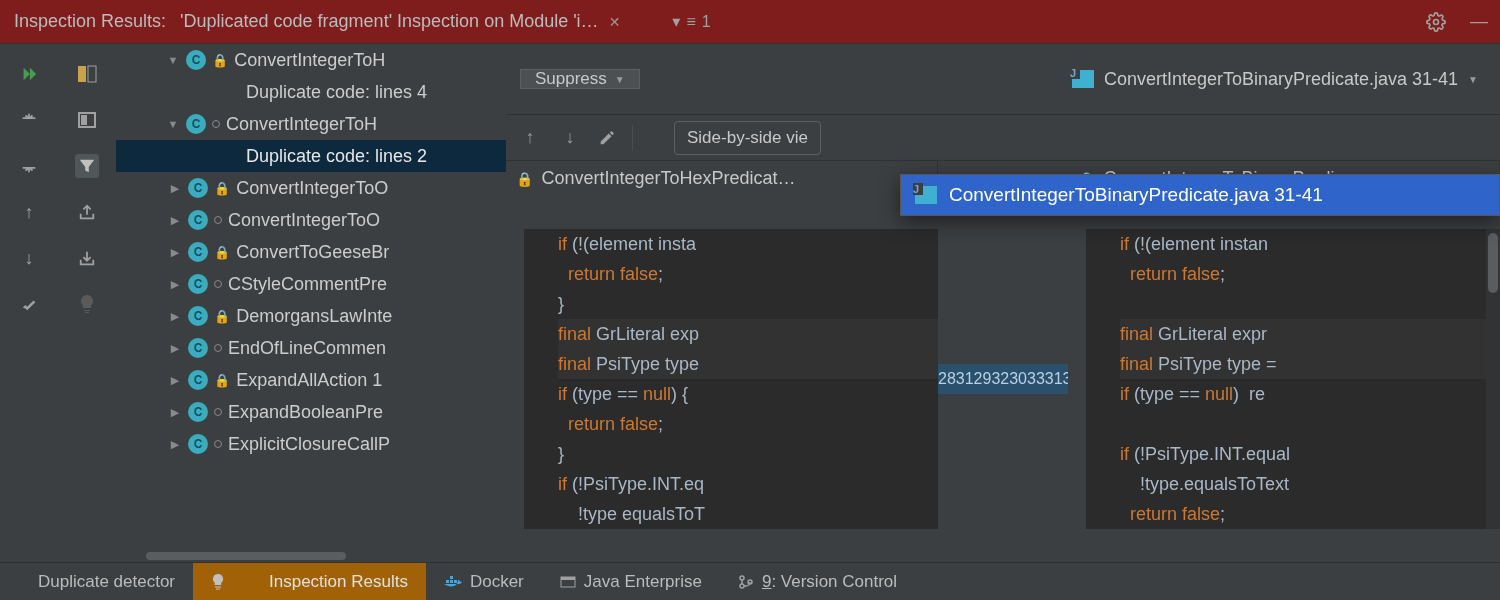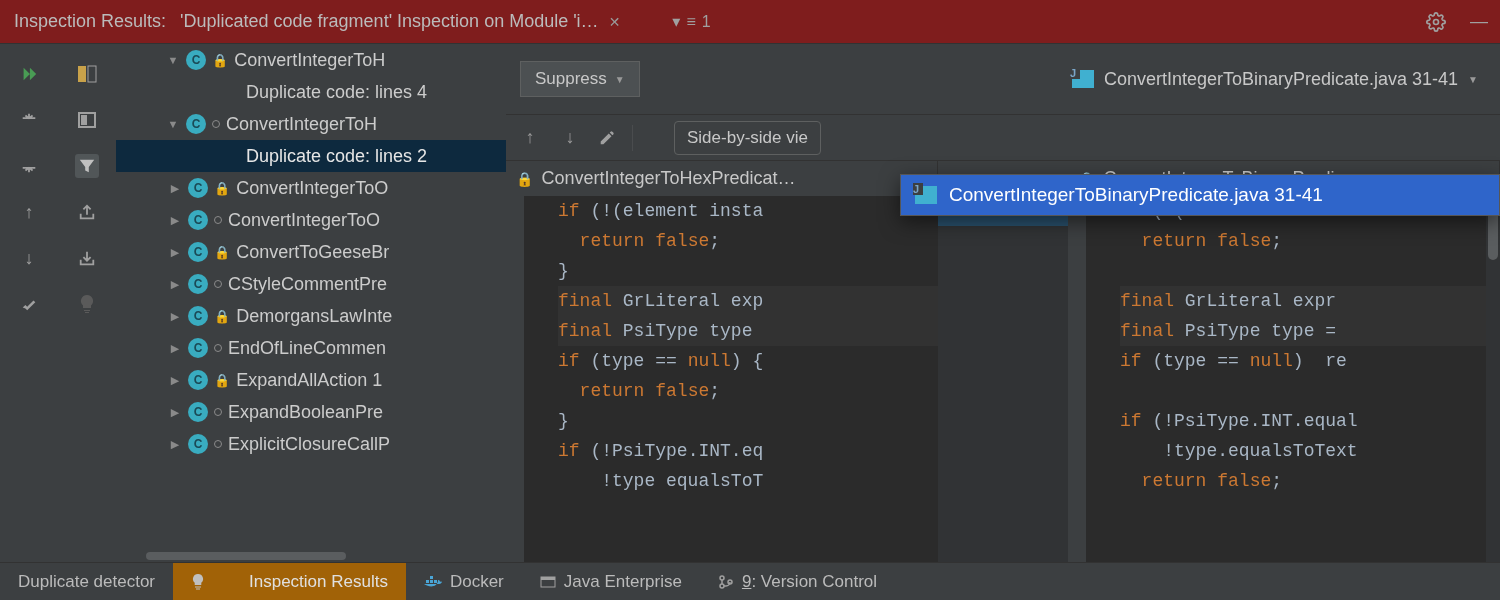--- a/index.html
+++ b/index.html
@@ -155,21 +155,21 @@
     display: flex;
     align-items: center;
     padding: 0 14px;
     gap: 12px;
   }
   .btn {
     background: #4c5052;
     border: 1px solid #5e6060;
     color: #c8c8c8;
     border-radius: 0;
-    height: 36px;
+    height: 20px;
     padding: 0 14px;
     display: flex; align-items: center; gap: 8px;
     font-size: 17px;
   }
   .btn .caret { font-size: 10px; color: #9a9a9a; }
   .actionbar .spacer { flex: 1; }
   .file-dd {
     display: flex; align-items: center; gap: 10px;
     color: #c8c8c8; font-size: 18px;
     padding: 0 8px;
@@ -234,22 +234,23 @@
     flex: 1; display: flex; align-items: center; gap: 8px;
     padding: 0 10px; color: #c8c8c8; font-size: 18px;
     border-right: 1px solid #323232;
     overflow: hidden; white-space: nowrap;
   }
   .ed-header .lock-icon { color: #8a8a8a; font-size: 14px; }
   .gutter-mid { width: 130px; }
   
   .editor-wrap {
     flex: 1; display: flex; min-height: 0;
-    font-family: Liberation Mono, monospace;
+    font-family: Liberation Sans, sans-serif;
     font-size: 18px;
+    align-items: center;
   }
   .pane {
     flex: 1; display: flex; min-width: 0;
     background: #2b2b2b;
     position: relative;
   }
   .pane .stripe { width: 18px; background: #3c3f41; }
   .pane .code {
     flex: 1; padding-left: 34px;
     white-space: pre;
@@ -279,20 +280,21 @@
   .codeline.darkhl { background: #323232; }
   
   .bottombar {
     height: 38px;
     background: #3c3f41;
     border-top: 1px solid #323232;
     display: flex; align-items: center;
     font-size: 17px;
     color: #bbbbbb;
     gap: 0;
+    padding-left: 20px;
   }
   .bottombar .tab {
     padding: 0 18px; height: 100%;
     display: flex; align-items: center; gap: 8px;
   }
   .bottombar .tab.active {
     background: #a16207; color: #e0e0e0; gap: 44px;
   }
   .bottombar .ic { font-size: 14px; color: #9a9a9a; }
   svg { display: block; }

